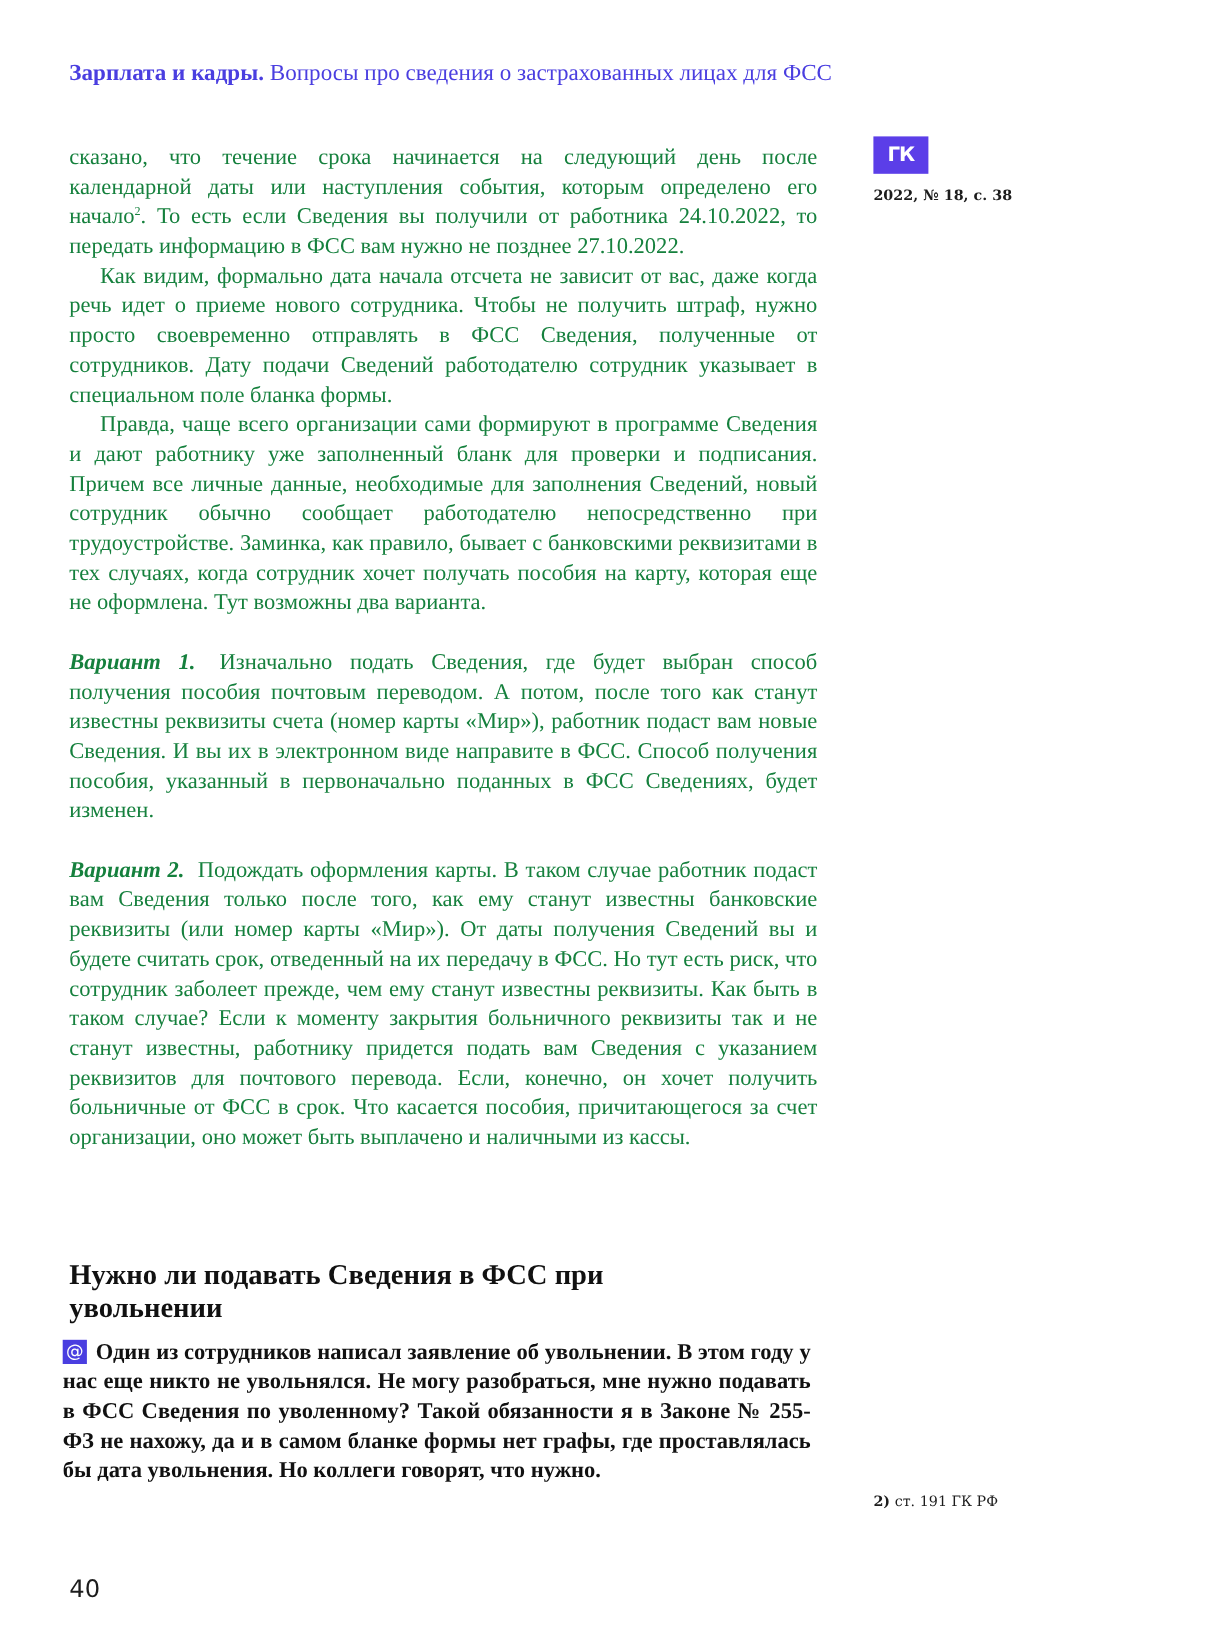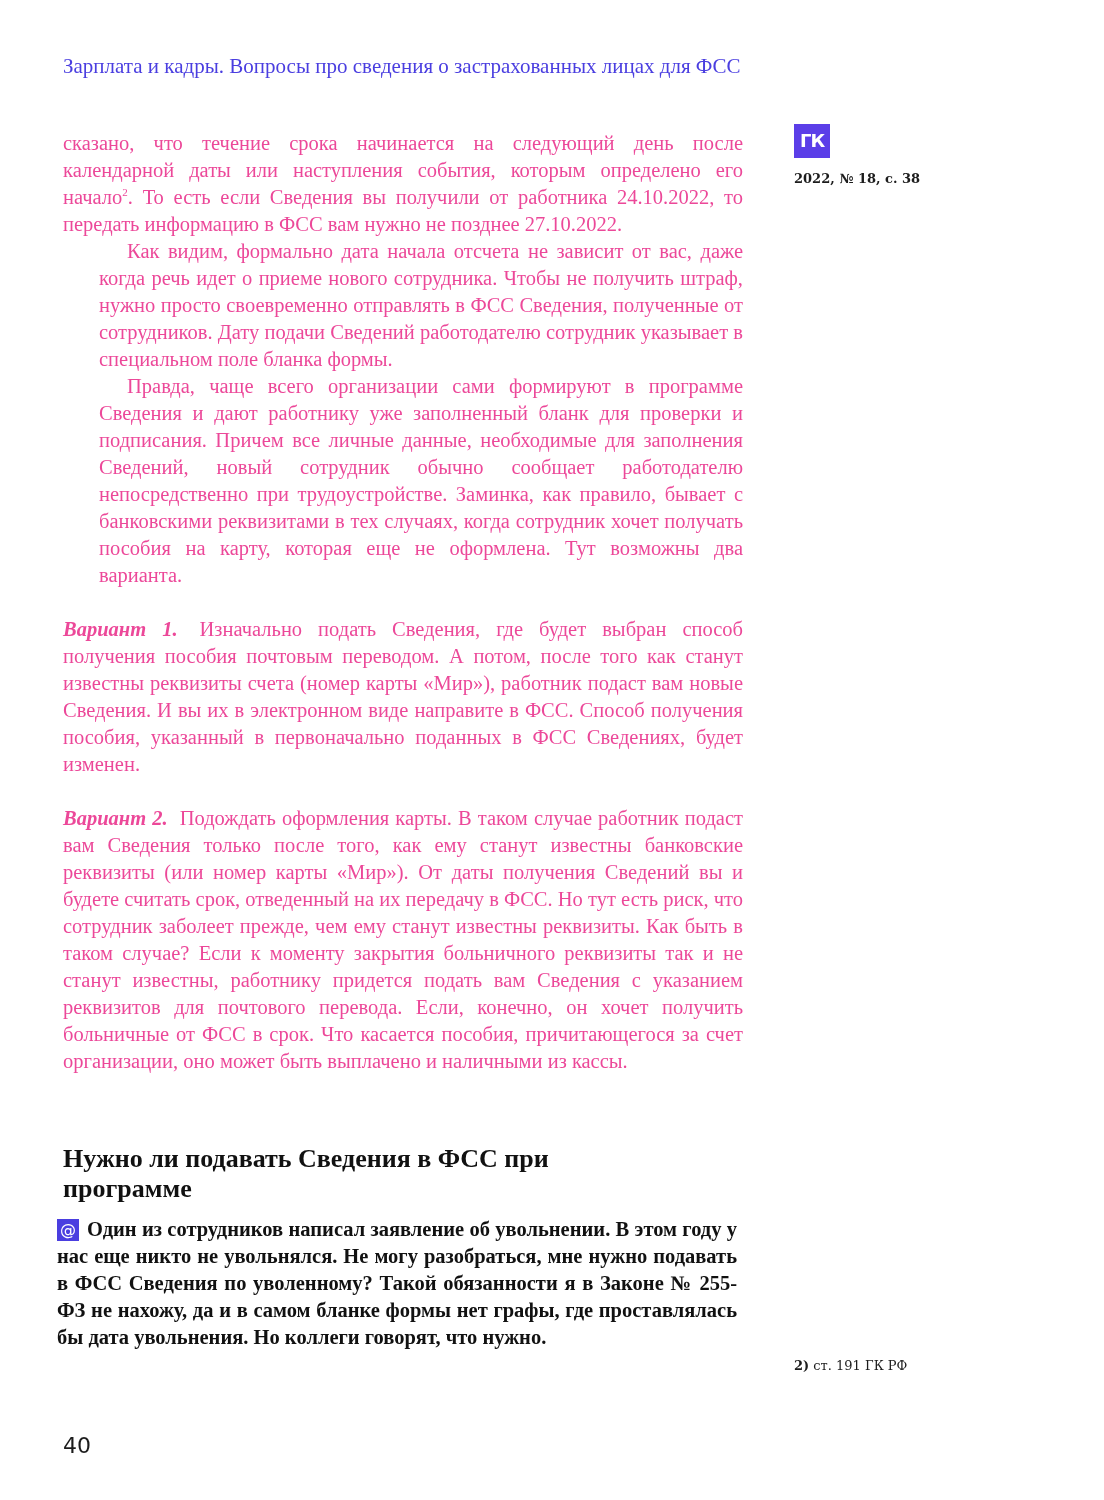--- a/index.html
+++ b/index.html
@@ -2,29 +2,29 @@
 <html><head>
   <meta charset="utf-8">
   <style>
     html, body { margin: 0; padding: 0; background: #ffffff; }
     body { width: 1104px; height: 1500px; position: relative; overflow: hidden; color: #1a1a1a; }
     .header {
       position: absolute; left: 63px; top: 54px;
       font-family: "Liberation Serif", "DejaVu Serif", serif;
       font-size: 21px; color: #4a3ee0; white-space: nowrap;
     }
-    .header .section { font-weight: normal; }
+    .header .section { font-weight: bold; }
     .main {
       position: absolute; left: 63px; top: 130px; width: 680px;
       font-family: "Liberation Serif", "DejaVu Serif", serif;
-      font-size: 20.5px; line-height: 27px; color: #ec4899;
+      font-size: 20.5px; line-height: 27px; color: #15803d;
       text-align: justify; hyphens: manual;
     }
     .main p { margin: 0; }
-    .main p.indent { text-indent: 28px; margin-left: 36px; }
+    .main p.indent { text-indent: 28px; }
     .main p.variant { margin-top: 27px; }
     .main .vlabel { font-weight: bold; font-style: italic; margin-right: 6px; }
     .main sup { font-size: 11px; line-height: 0; }
     .section-title {
       position: absolute; left: 63px; top: 1144px; width: 600px;
       font-family: "Liberation Serif", "DejaVu Serif", serif;
       font-weight: bold; font-size: 26px; line-height: 30px; color: #111;
     }
     .question {
       position: absolute; left: 57px; top: 1216px; width: 680px;
@@ -37,21 +37,21 @@
       color: #fff; font-family: "DejaVu Sans", sans-serif; font-weight: normal;
       font-size: 16px; line-height: 22px; text-align: center; vertical-align: 1px;
       margin-right: 8px;
     }
     .sidebar {
       position: absolute; left: 794px; top: 124px; width: 240px;
       font-family: "DejaVu Serif", "Liberation Serif", serif;
       font-size: 13px; line-height: 19px; color: #1c1c1c;
     }
     .gk-icon {
-      width: 36px; height: 34px; background: #5b3ee8; color: #fff;
+      width: 50px; height: 34px; background: #5b3ee8; color: #fff;
       font-family: "DejaVu Sans", sans-serif; font-weight: bold; font-size: 18px;
       line-height: 34px; text-align: center; margin-bottom: 11px; letter-spacing: -1px;
     }
     .sidebar .ref { font-weight: bold; }
     .footnote {
       position: absolute; left: 794px; top: 1358px;
       font-family: "DejaVu Serif", "Liberation Serif", serif;
       font-size: 13px; color: #1c1c1c;
     }
     .footnote .num { font-weight: bold; }
@@ -70,21 +70,21 @@
 </div>
 
 <div class="main">
   <p><span>сказано, что течение срока начинается на следующий день после календарной даты или наступления события, которым определено его начало</span><sup>2</sup><span>. То есть если Сведения вы получили от работника 24.10.2022, то передать информацию в ФСС вам нужно не позднее 27.10.2022.</span></p>
   <p class="indent">Как видим, формально дата начала отсчета не зависит от вас, даже когда речь идет о приеме нового сотрудника. Чтобы не получить штраф, нужно просто своевременно отправлять в ФСС Сведения, полученные от сотрудников. Дату подачи Сведений работодателю сотрудник указывает в специальном поле бланка формы.</p>
   <p class="indent">Правда, чаще всего организации сами формируют в программе Сведения и дают работнику уже заполненный бланк для проверки и подписания. Причем все личные данные, необходимые для заполнения Сведений, новый сотрудник обычно сообщает работодателю непосредственно при трудоустройстве. Заминка, как правило, бывает с банковскими реквизитами в тех случаях, когда сотрудник хочет получать пособия на карту, которая еще не оформлена. Тут возможны два варианта.</p>
   <p class="variant"><span class="vlabel">Вариант 1.</span> <span>Изначально подать Сведения, где будет выбран способ получения пособия почтовым переводом. А потом, после того как станут известны реквизиты счета (номер карты «Мир»), работник подаст вам новые Сведения. И вы их в электронном виде направите в ФСС. Способ получения пособия, указанный в первоначально поданных в ФСС Сведениях, будет изменен.</span></p>
   <p class="variant"><span class="vlabel">Вариант 2.</span> <span>Подождать оформления карты. В таком случае работник подаст вам Сведения только после того, как ему станут известны банковские реквизиты (или номер карты «Мир»). От даты получения Сведений вы и будете считать срок, отведенный на их передачу в ФСС. Но тут есть риск, что сотрудник заболеет прежде, чем ему станут известны реквизиты. Как быть в таком случае? Если к моменту закрытия больничного реквизиты так и не станут известны, работнику придется подать вам Сведения с указанием реквизитов для почтового перевода. Если, конечно, он хочет получить больничные от ФСС в срок. Что касается пособия, причитающегося за счет организации, оно может быть выплачено и наличными из кассы.</span></p>
 </div>
 
-<div class="section-title">Нужно ли подавать Сведения в ФСС при программе</div>
+<div class="section-title">Нужно ли подавать Сведения в ФСС при увольнении</div>
 
 <div class="question">
   <span class="at-icon">@</span><span>Один из сотрудников написал заявление об увольнении. В этом году у нас еще никто не увольнялся. Не могу разобраться, мне нужно подавать в ФСС Сведения по уволенному? Такой обязанности я в Законе № 255-ФЗ не нахожу, да и в самом бланке формы нет графы, где проставлялась бы дата увольнения. Но коллеги говорят, что нужно.</span>
 </div>
 
 <div class="sidebar">
   <div class="gk-icon">ГК</div>
   <div class="ref">2022, № 18, с. 38</div>
 </div>
 

